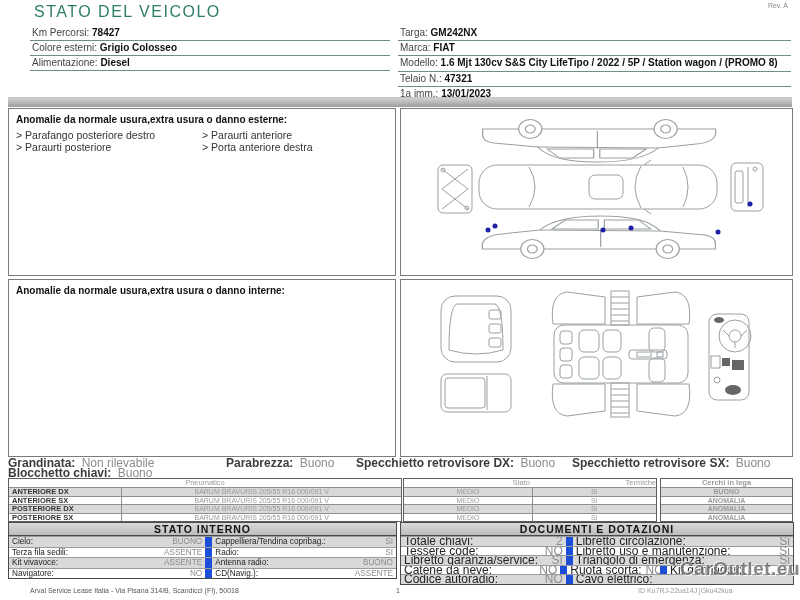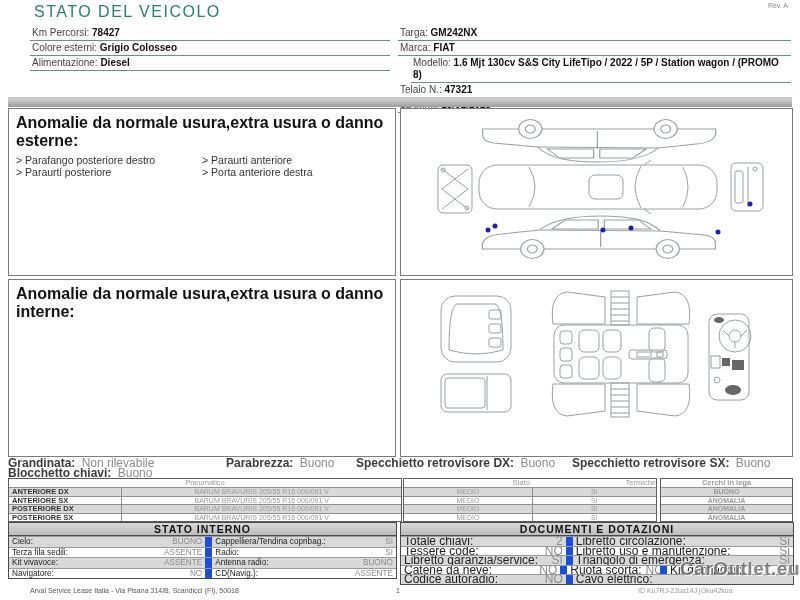--- a/index.html
+++ b/index.html
@@ -15,21 +15,21 @@
   .info-block{font-size:10px;}
   .info-row{border-bottom:1px solid #69908a;padding:1px 2px 2px 2px;line-height:11px;}
   .info-row .lbl{color:#444;}
   .info-row .val{font-weight:bold;color:#101010;}
 
   .bar{left:8px;top:97px;width:784px;height:9px;
        background:linear-gradient(#d2d2d2,#9d9d9d);border-top:1px solid #c4c4c4;}
 
   
   .panel{border:1px solid #7b7b7b;background:#fff;}
-  .panel-title{font-weight:bold;font-size:16px;padding:5px 7px 3px 7px;color:#111;}
+  .panel-title{font-weight:bold;font-size:10px;padding:5px 7px 3px 7px;color:#111;}
   .anomaly-cols{display:flex;padding:1px 7px;font-size:10.5px;color:#333;}
   .anomaly-cols ul{list-style:none;margin:0;padding:0;width:50%;}
   .anomaly-cols li{line-height:12px;white-space:nowrap;}
 
   
   .cond{font-size:12px;line-height:10px;}
   .cond .lbl{font-weight:bold;color:#3c3c3c;}
   .cond .val{color:#8c8c8c;margin-left:3px;}
 
   
@@ -93,21 +93,21 @@
 
   <div class="abs info-block" style="left:398px;top:26px;width:393px;">
     <div class="info-row">
       <span class="lbl">Targa:</span>
       <span class="val">GM242NX</span>
     </div>
     <div class="info-row">
       <span class="lbl">Marca:</span>
       <span class="val">FIAT</span>
     </div>
-    <div class="info-row" style="line-height:11.5px;margin-left:13px;">
+    <div class="info-row" style="line-height:11.5px;">
       <span class="lbl">Modello:</span>
       <span class="val">1.6 Mjt 130cv S&amp;S City LifeTipo / 2022 / 5P / Station wagon / (PROMO 8)</span>
     </div>
     <div class="info-row">
       <span class="lbl">Telaio N.:</span>
       <span class="val">47321</span>
     </div>
     <div class="info-row">
       <span class="lbl">1a imm.:</span>
       <span class="val">13/01/2023</span>

